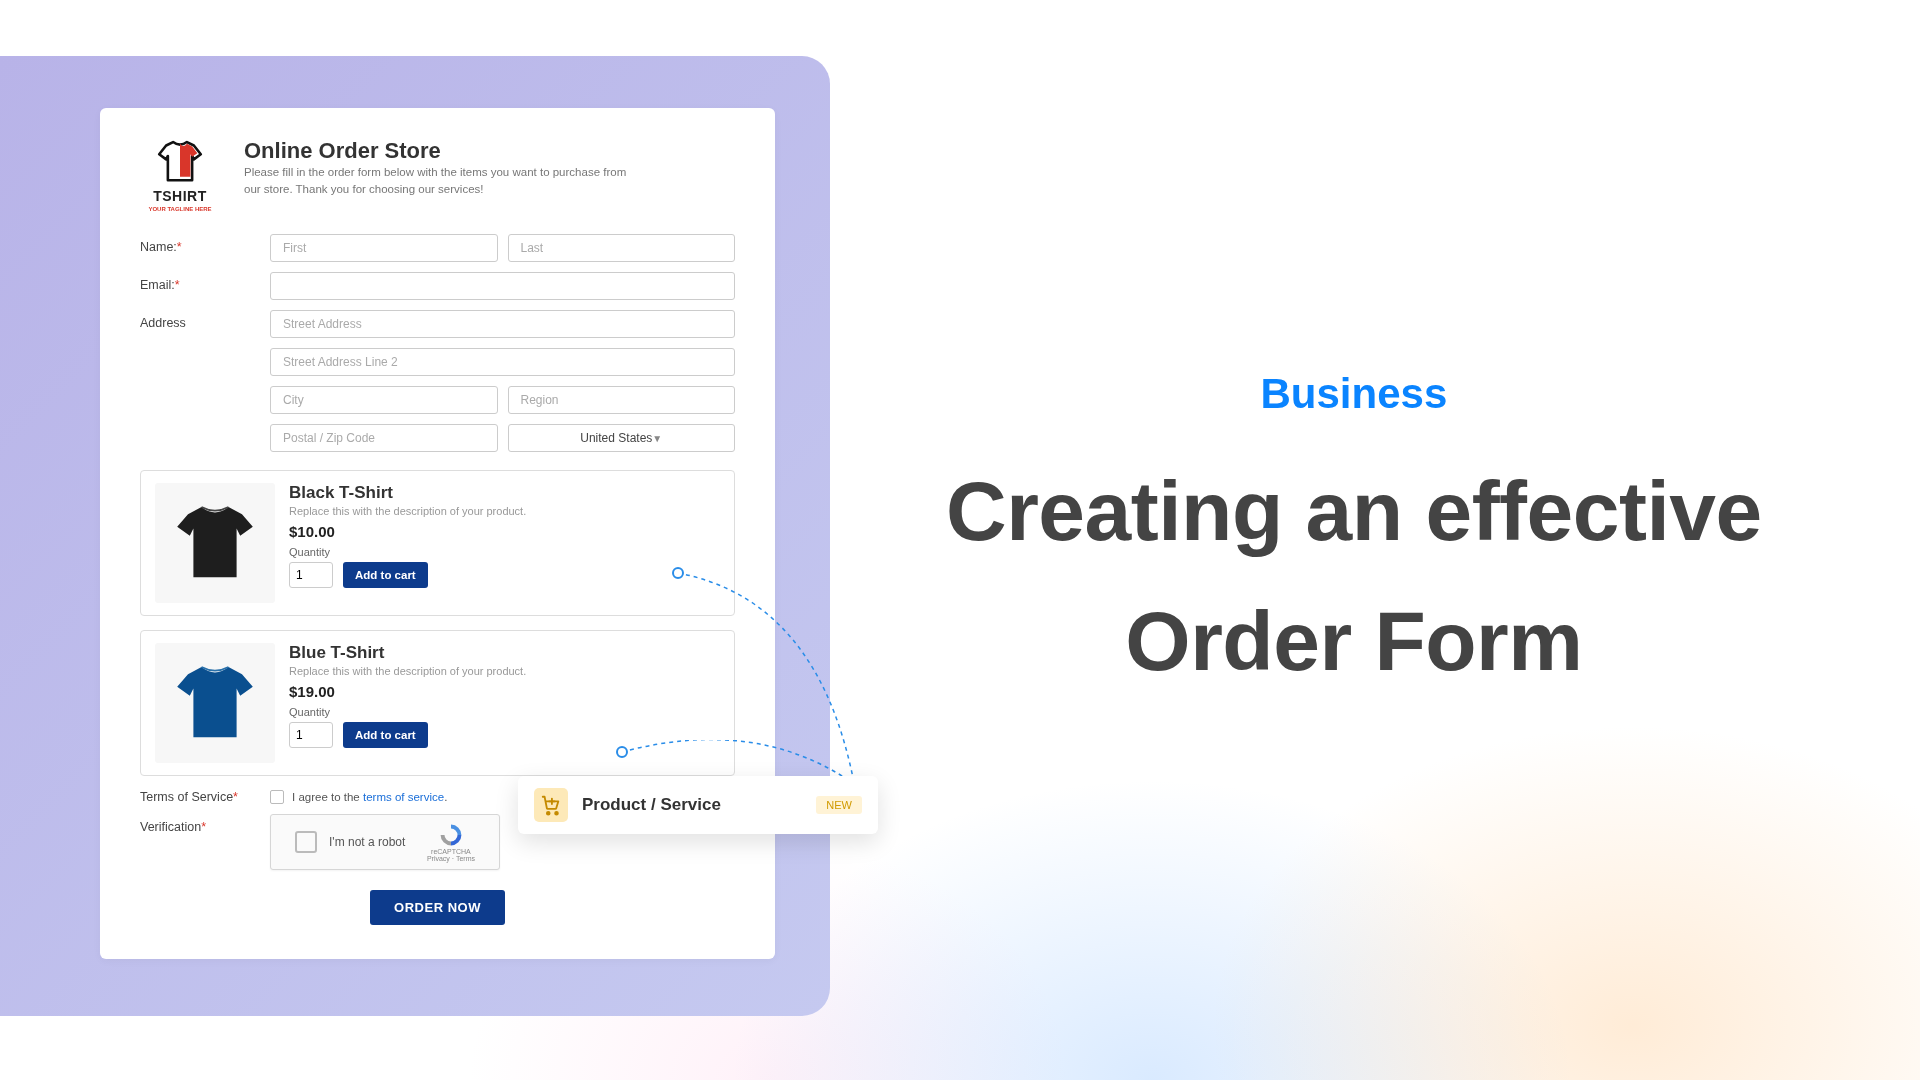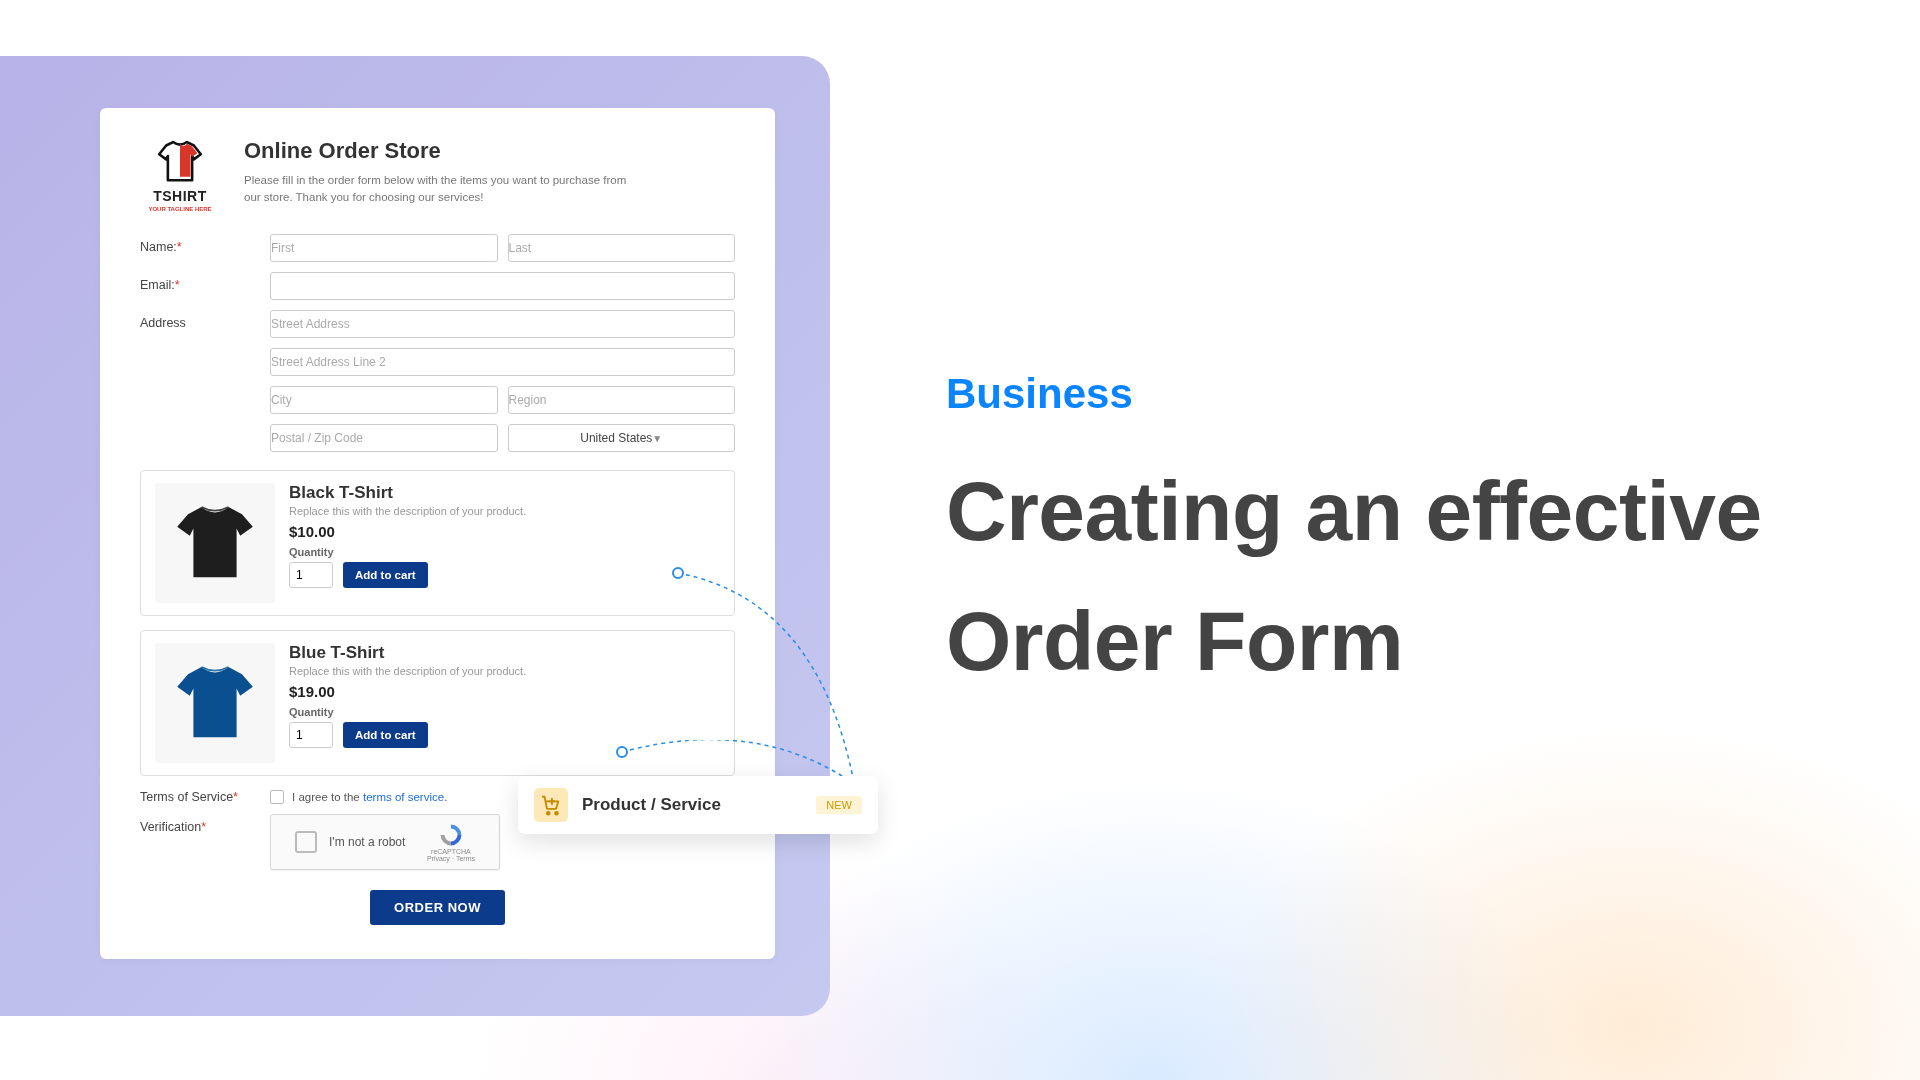--- a/index.html
+++ b/index.html
@@ -36,51 +36,51 @@
     background: #fff;
     border-radius: 6px;
     padding: 30px 40px 34px 40px;
     box-shadow: 0 2px 8px rgba(0,0,0,0.04);
   }
   .form-header { display: flex; gap: 24px; margin-bottom: 22px; }
   .logo-block { width: 80px; display:flex; flex-direction:column; align-items:center; gap:2px; }
   .logo-block svg { width: 52px; height: 48px; }
   .logo-text { font-size: 14px; font-weight: 800; letter-spacing: 0.5px; color:#222; }
   .logo-sub { font-size: 6px; color:#d9362a; font-weight:600; }
-  .header-copy h1 { font-size: 22px; font-weight: 600; color:#333; margin-bottom: 8px; }
+  .header-copy h1 { font-size: 22px; font-weight: 600; color:#333; }
   .header-copy p { font-size: 11.5px; color:#777; line-height: 1.45; max-width: 400px; }
 
   .field-row { display:flex; align-items:flex-start; margin-bottom: 10px; }
   .field-label { width: 130px; font-size: 12.5px; color:#444; padding-top: 6px; }
   .req { color:#d9362a; }
   .field-inputs { flex:1; display:flex; gap:10px; flex-wrap:wrap; }
   .input, .select {
     height: 28px; border:1px solid #ccc; border-radius:3px;
-    padding: 0 0; font-size: 12px; color:#444; background:#fff;
+    padding: 0 12px; font-size: 12px; color:#444; background:#fff;
   }
   .input::placeholder { color:#aaa; }
   .w-half { width: calc(50% - 5px); }
   .w-full { width: 100%; }
   .select { display:flex; align-items:center; justify-content:center; cursor:pointer; }
   .select .chev { color:#888; font-size:10px; }
 
   .product-card {
     border:1px solid #ddd; border-radius:4px; padding:12px 14px;
     display:flex; gap:14px; margin-bottom: 14px; margin-left: 0;
     position: relative;
   }
   .product-img {
     width: 120px; height: 120px; background:#f7f7f7; border-radius:3px;
     display:flex; align-items:center; justify-content:center;
   }
   .product-info { flex:1; }
   .product-name { font-size: 17px; font-weight:600; color:#333; margin-bottom:2px; }
   .product-desc { font-size: 11px; color:#999; margin-bottom:6px; }
   .product-price { font-size: 15px; font-weight:700; color:#222; margin-bottom:6px; }
-  .qty-label { font-size: 11px; color:#666; margin-bottom:4px;font-weight:bold; }
+  .qty-label { font-size: 11px; color:#666; margin-bottom:4px; }
   .qty-row { display:flex; gap:10px; align-items:center; }
   .qty-input { width:44px; height:26px; border:1px solid #ccc; border-radius:3px; padding:0 6px; font-size:12px; }
   .add-btn {
     height:26px; background:#0d3b8c; color:#fff; border:none; border-radius:3px;
     padding:0 12px; font-size:11.5px; font-weight:700; cursor:pointer;
   }
 
   .terms-row { display:flex; align-items:center; margin-top: 6px; margin-bottom: 10px; }
   .terms-row .field-label { padding-top:0; }
   .checkbox { width:14px; height:14px; border:1px solid #bbb; border-radius:2px; margin-right:8px; }
@@ -115,21 +115,21 @@
   }
   .callout .txt { font-size:17px; font-weight:600; color:#333; flex:1; }
   .callout .badge {
     background:#fff3d6; color:#d19a00; font-size:11px; font-weight:400;
     padding:3px 10px; border-radius:3px;
   }
 
   .connector { position:absolute; pointer-events:none; }
   .dot { fill:#fff; stroke:#2a8de8; stroke-width:2; }
 
-  .right-text { position:absolute; left: 946px; top: 370px; }
+  .right-text { position:absolute; left: 946px; top: 370px; text-align: center; }
   .right-text .category { font-size: 42px; font-weight:700; color:#0a84ff; margin-bottom: 28px; }
   .right-text .title { font-size: 84px; font-weight:700; color:#444; line-height: 1.55; letter-spacing:-0.5px; }
 
   
   .tshirt { width: 90px; height: 90px; }
 </style>
 </head>
 <body>
 
 <div class="bg-gradient"></div>

